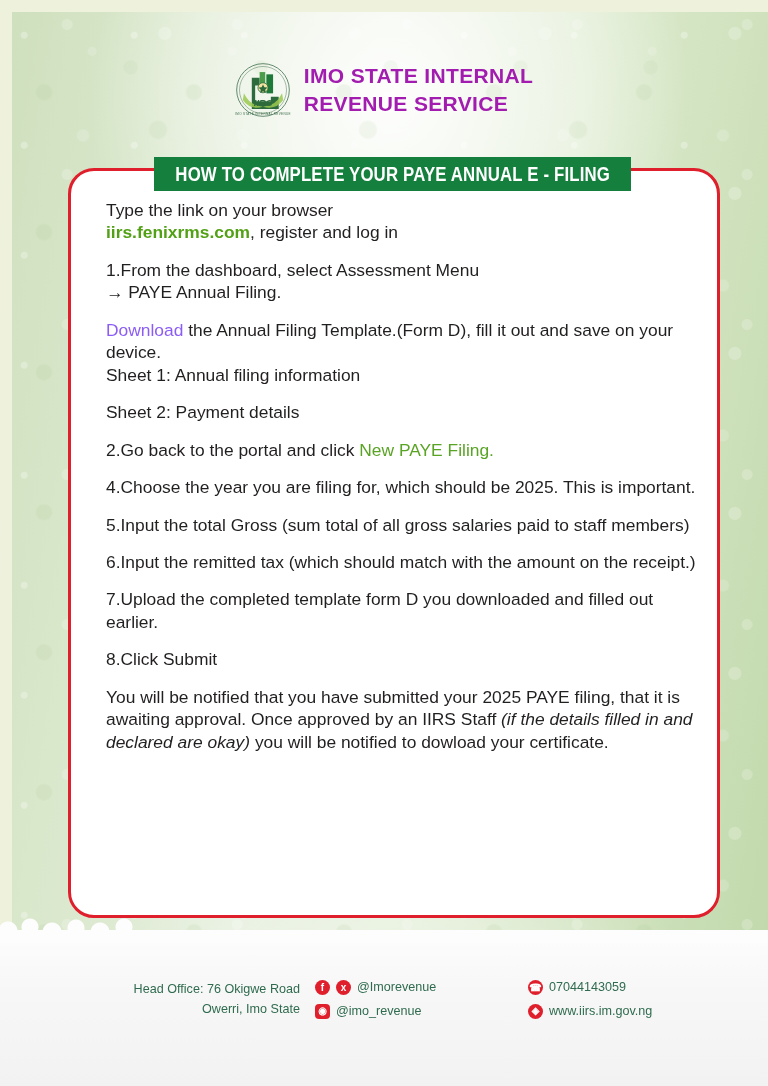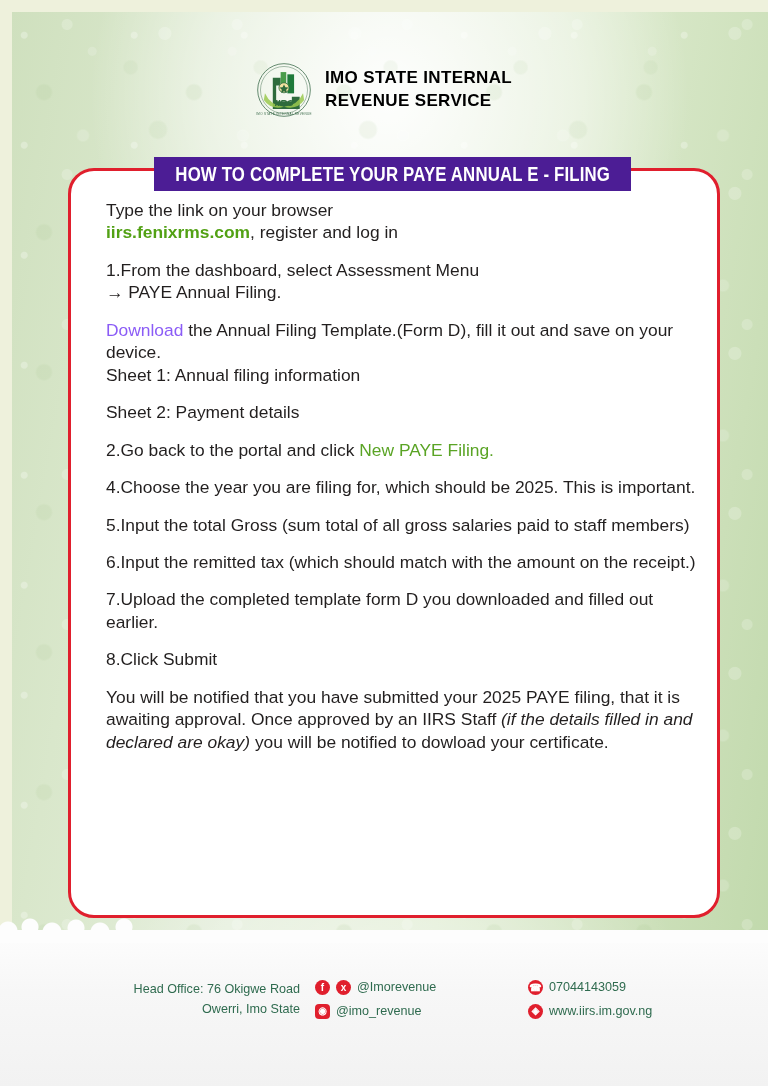--- a/index.html
+++ b/index.html
@@ -36,32 +36,32 @@
   #bg-cream-top{ position:absolute; left:0; top:0; width:768px; height:12px; background:#eef1dc; }
   #bg-cream-left{ position:absolute; left:0; top:0; width:12px; height:1086px; background:#eef1dc; }
 
   
   #masthead{
     position:absolute; left:0; top:62px; width:768px;
     display:flex; align-items:center; justify-content:center; gap:13px;
   }
   #logo{ width:56px; height:56px; position:relative; flex:none; }
   #org-title{
-    font-size:17px; font-weight:bold; line-height:1.35;
-    color:#000000; letter-spacing:.35px; white-space:pre-line;
+    font-size:21px; font-weight:bold; line-height:1.35;
+    color:#a21caf; letter-spacing:.35px; white-space:pre-line;
   }
 
   
   #card{
     position:absolute; left:68px; top:168px; width:652px; height:750px;
     background:#ffffff; border:3px solid #e01f2d; border-radius:26px;
   }
   #banner{
     position:absolute; left:154px; top:157px; width:477px; height:34px;
-    background:#4c1d95; display:flex; align-items:center; justify-content:center;
+    background:#15803d; display:flex; align-items:center; justify-content:center;
   }
   #banner-text{
     color:#ffffff; font-weight:bold; font-size:21px; letter-spacing:.2px;
     transform:scaleX(.80); transform-origin:center; white-space:nowrap;
   }
 
   
   #content{
     position:absolute; left:106px; top:199px; width:600px;
     font-size:17.4px; line-height:1.29; color:#221f1f;

